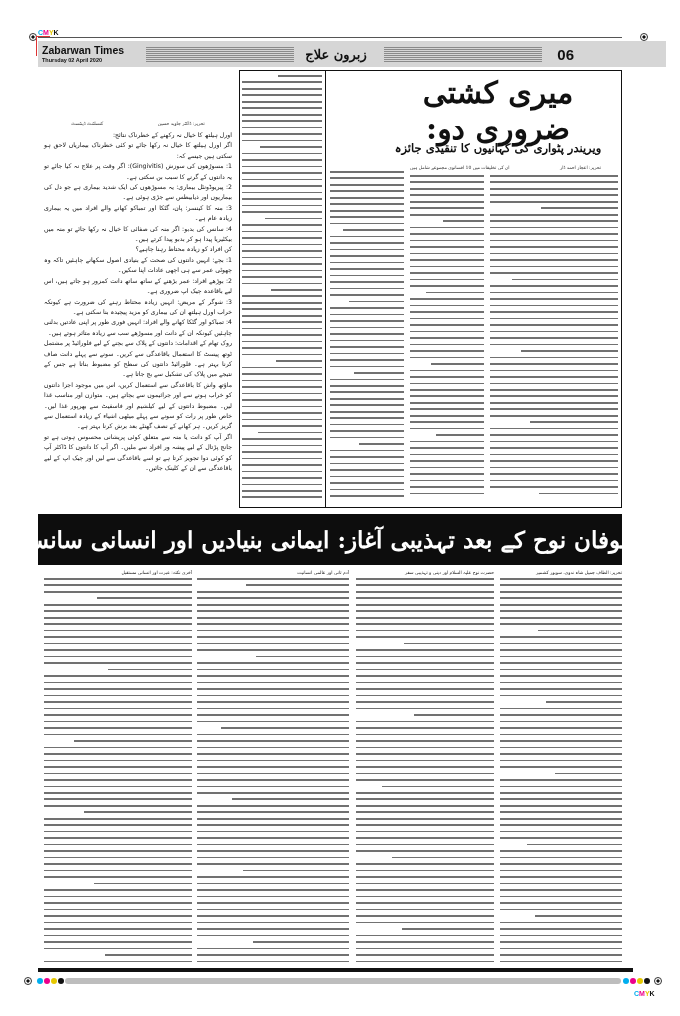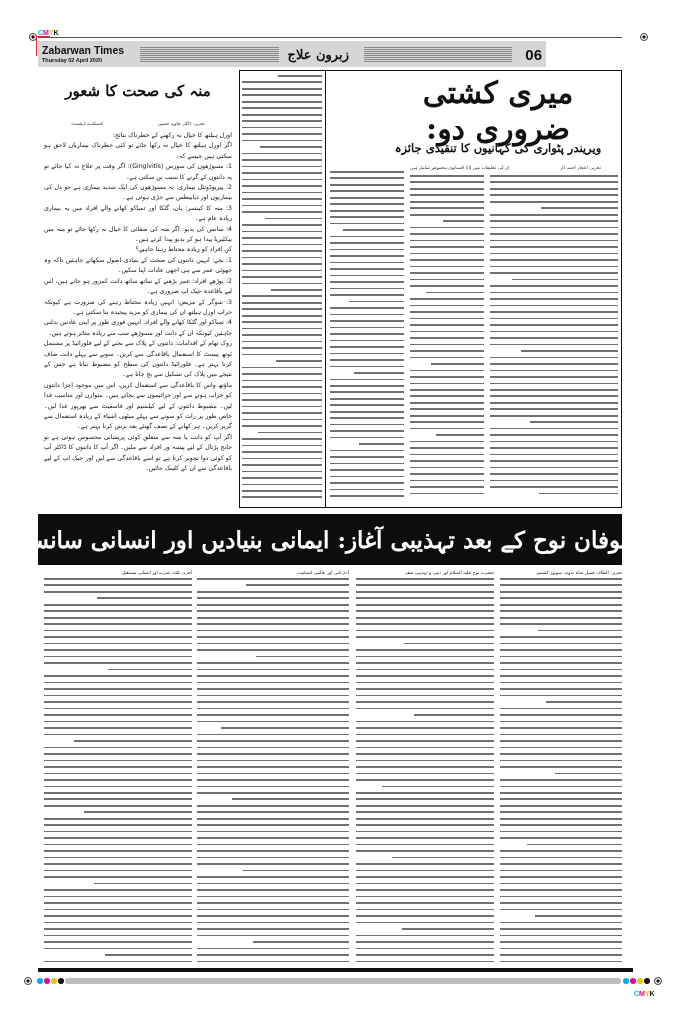--- a/index.html
+++ b/index.html
@@ -6,21 +6,21 @@
   html, body { width: 680px; height: 1016px; background: #ffffff; overflow: hidden; }
   body { position: relative; font-family: "DejaVu Sans", sans-serif; color: #111; }
 
   .regmark { position: absolute; width: 8px; height: 8px; border-radius: 50%; border: 1px solid #333; background: radial-gradient(circle, #111 35%, #fff 40%); }
   .cmyk { position: absolute; font-family: "Liberation Sans", sans-serif; font-weight: bold; font-size: 7px; letter-spacing: 0; }
   .cmyk .c { color: #00aeef; } .cmyk .m { color: #ec008c; } .cmyk .y { color: #e6c800; } .cmyk .k { color: #111; }
 
   .top-rule { position: absolute; left: 38px; top: 37px; width: 584px; height: 1px; background: #555; }
   .red-corner { position: absolute; left: 36px; top: 36px; width: 14px; height: 20px; border-left: 1.5px solid #d33; border-top: 1.5px solid #d33; }
 
-  .masthead { position: absolute; left: 38px; top: 41px; width: 508px; height: 26px; background: #d6d6d6; display: flex; align-items: center; }
+  .masthead { position: absolute; left: 38px; top: 41px; width: 628px; height: 26px; background: #d6d6d6; display: flex; align-items: center; }
   .mh-left { width: 102px; padding-left: 4px; line-height: 1; }
   .mh-name { font-family: "Liberation Sans", sans-serif; font-weight: bold; font-size: 10.5px; color: #111; }
   .mh-date { font-family: "Liberation Sans", sans-serif; font-weight: bold; font-size: 5.5px; color: #111; margin-top: 2px; }
   .stripes { height: 17px; background: repeating-linear-gradient(#d6d6d6 0 1px, #8a8a8a 1px 2px); }
   .stripes.a { width: 148px; margin-left: 6px; }
   .stripes.b { width: 158px; margin-left: 6px; }
   .mh-urdu { width: 84px; text-align: center; font-family: "DejaVu Serif", serif; font-weight: bold; font-size: 13px; direction: rtl; color: #111; }
   .mh-page { width: 36px; text-align: right; padding-right: 4px; font-family: "Liberation Sans", sans-serif; font-weight: bold; font-size: 15px; color: #111; }
   .text-lines { position: absolute; overflow: hidden; }
   .text-lines .ln { height: 1.6px; background: #3a3a3a; margin-bottom: 4.9px; opacity: 0.72; }
@@ -67,21 +67,20 @@
     <div class="mh-name">Zabarwan Times</div>
     <div class="mh-date">Thursday 02 April 2020</div>
   </div>
   <div class="stripes a"></div>
   <div class="mh-urdu">زبرون علاج</div>
   <div class="stripes b"></div>
   <div class="mh-page">06</div>
 </div>
 
 <div class="left-art">
-  <div class="left-title">منہ کی صحت کا شعور</div>
   <div class="left-byline">
     <span>تحریر: ڈاکٹر جاوید حسین</span>
     <span>کنسلٹنٹ ڈینٹسٹ</span>
   </div>
   <div class="left-body">
     <p>اورل ہیلتھ کا خیال نہ رکھنے کے خطرناک نتائج:</p>
     <p>اگر اورل ہیلتھ کا خیال نہ رکھا جائے تو کئی خطرناک بیماریاں لاحق ہو سکتی ہیں جیسے کہ:</p>
     <p>1: مسوڑھوں کی سوزش (Gingivitis): اگر وقت پر علاج نہ کیا جائے تو یہ دانتوں کے گرنے کا سبب بن سکتی ہے۔</p>
     <p>2: پیریوڈونٹل بیماری: یہ مسوڑھوں کی ایک شدید بیماری ہے جو دل کی بیماریوں اور ذیابیطس سے جڑی ہوئی ہے۔</p>
     <p>3: منہ کا کینسر: پان، گٹکا اور تمباکو کھانے والے افراد میں یہ بیماری زیادہ عام ہے۔</p>

